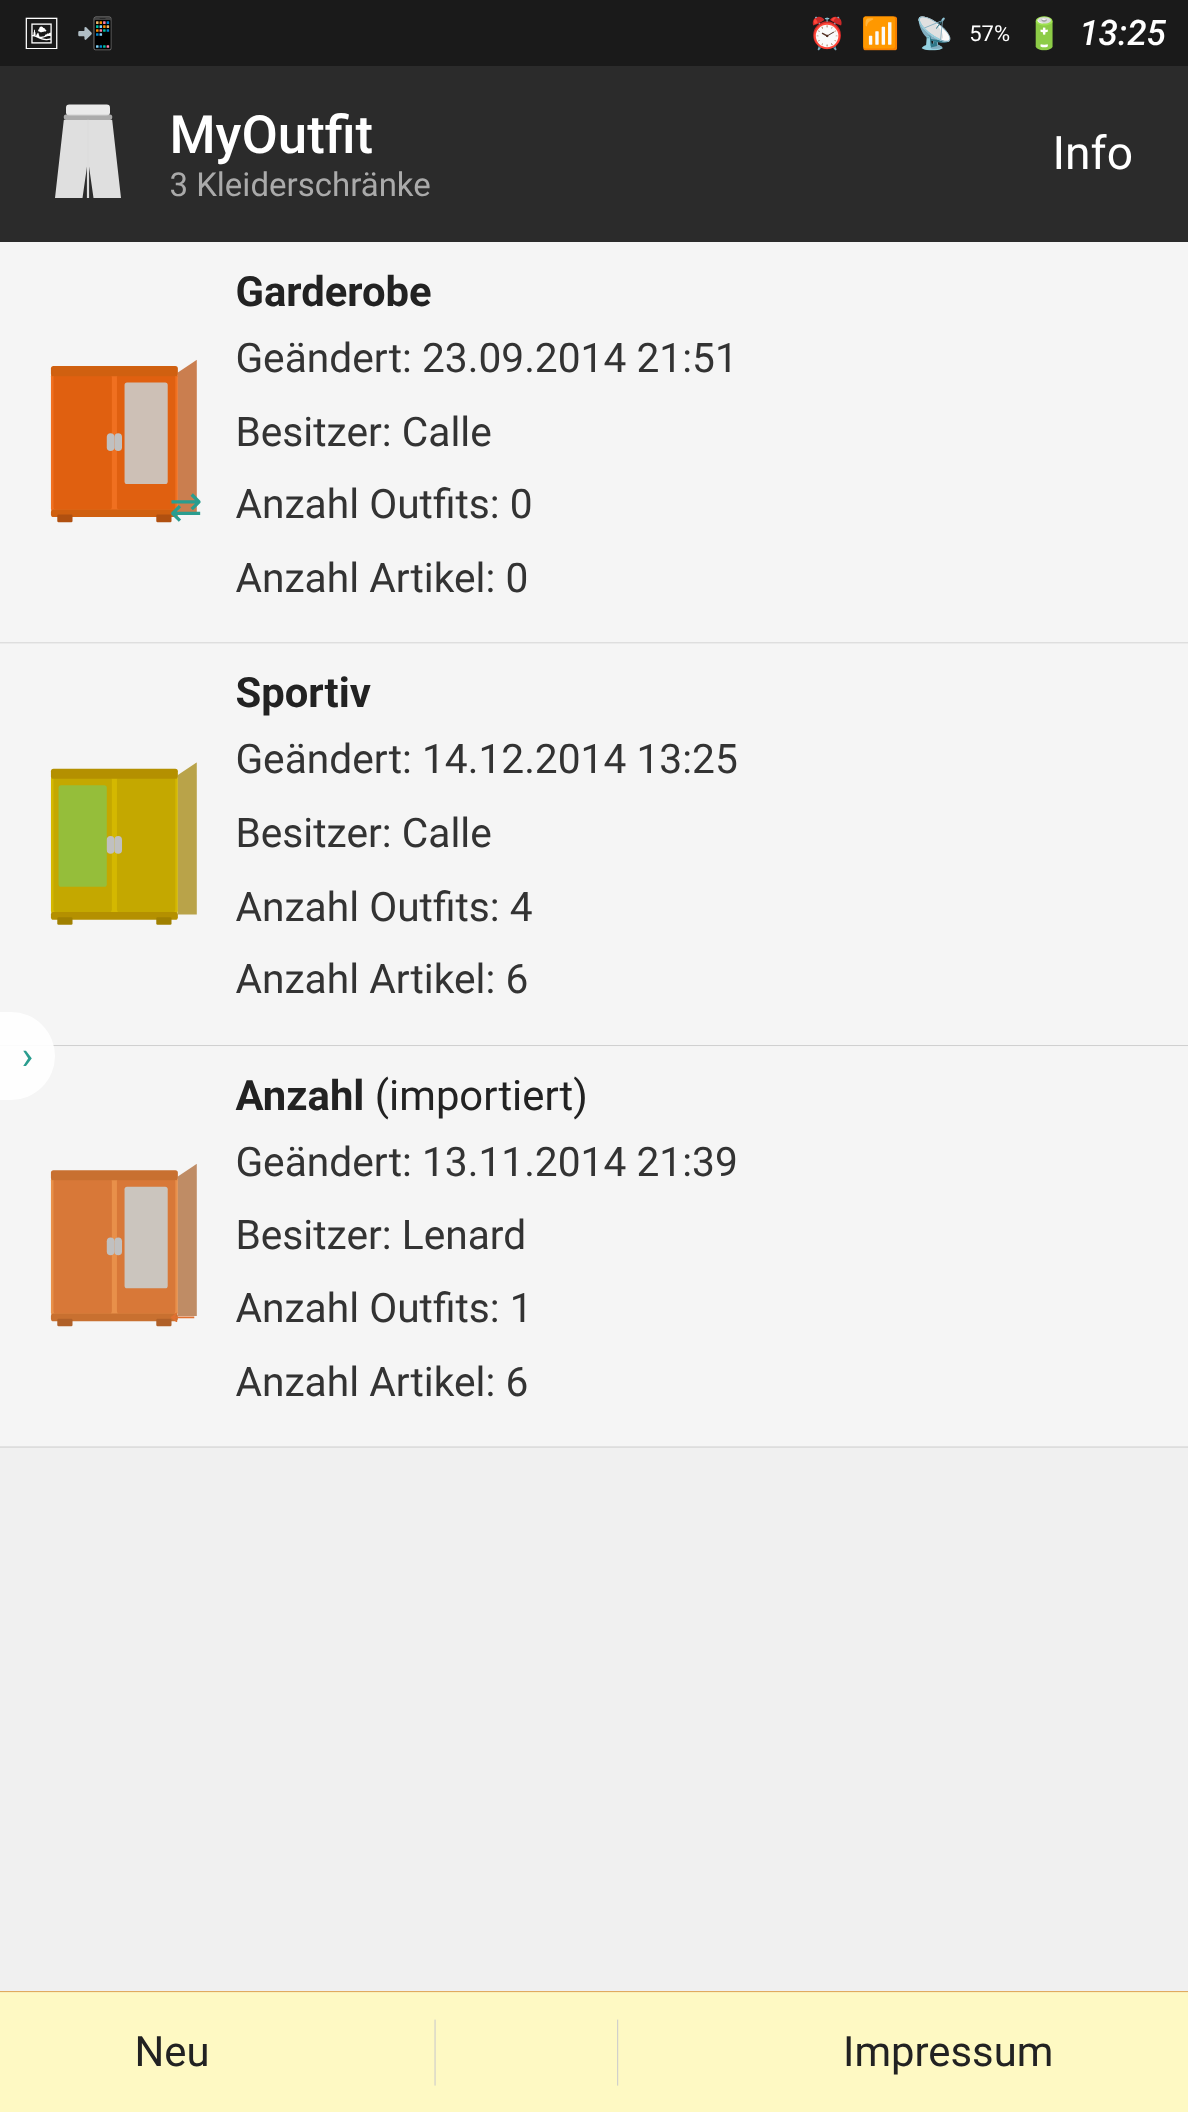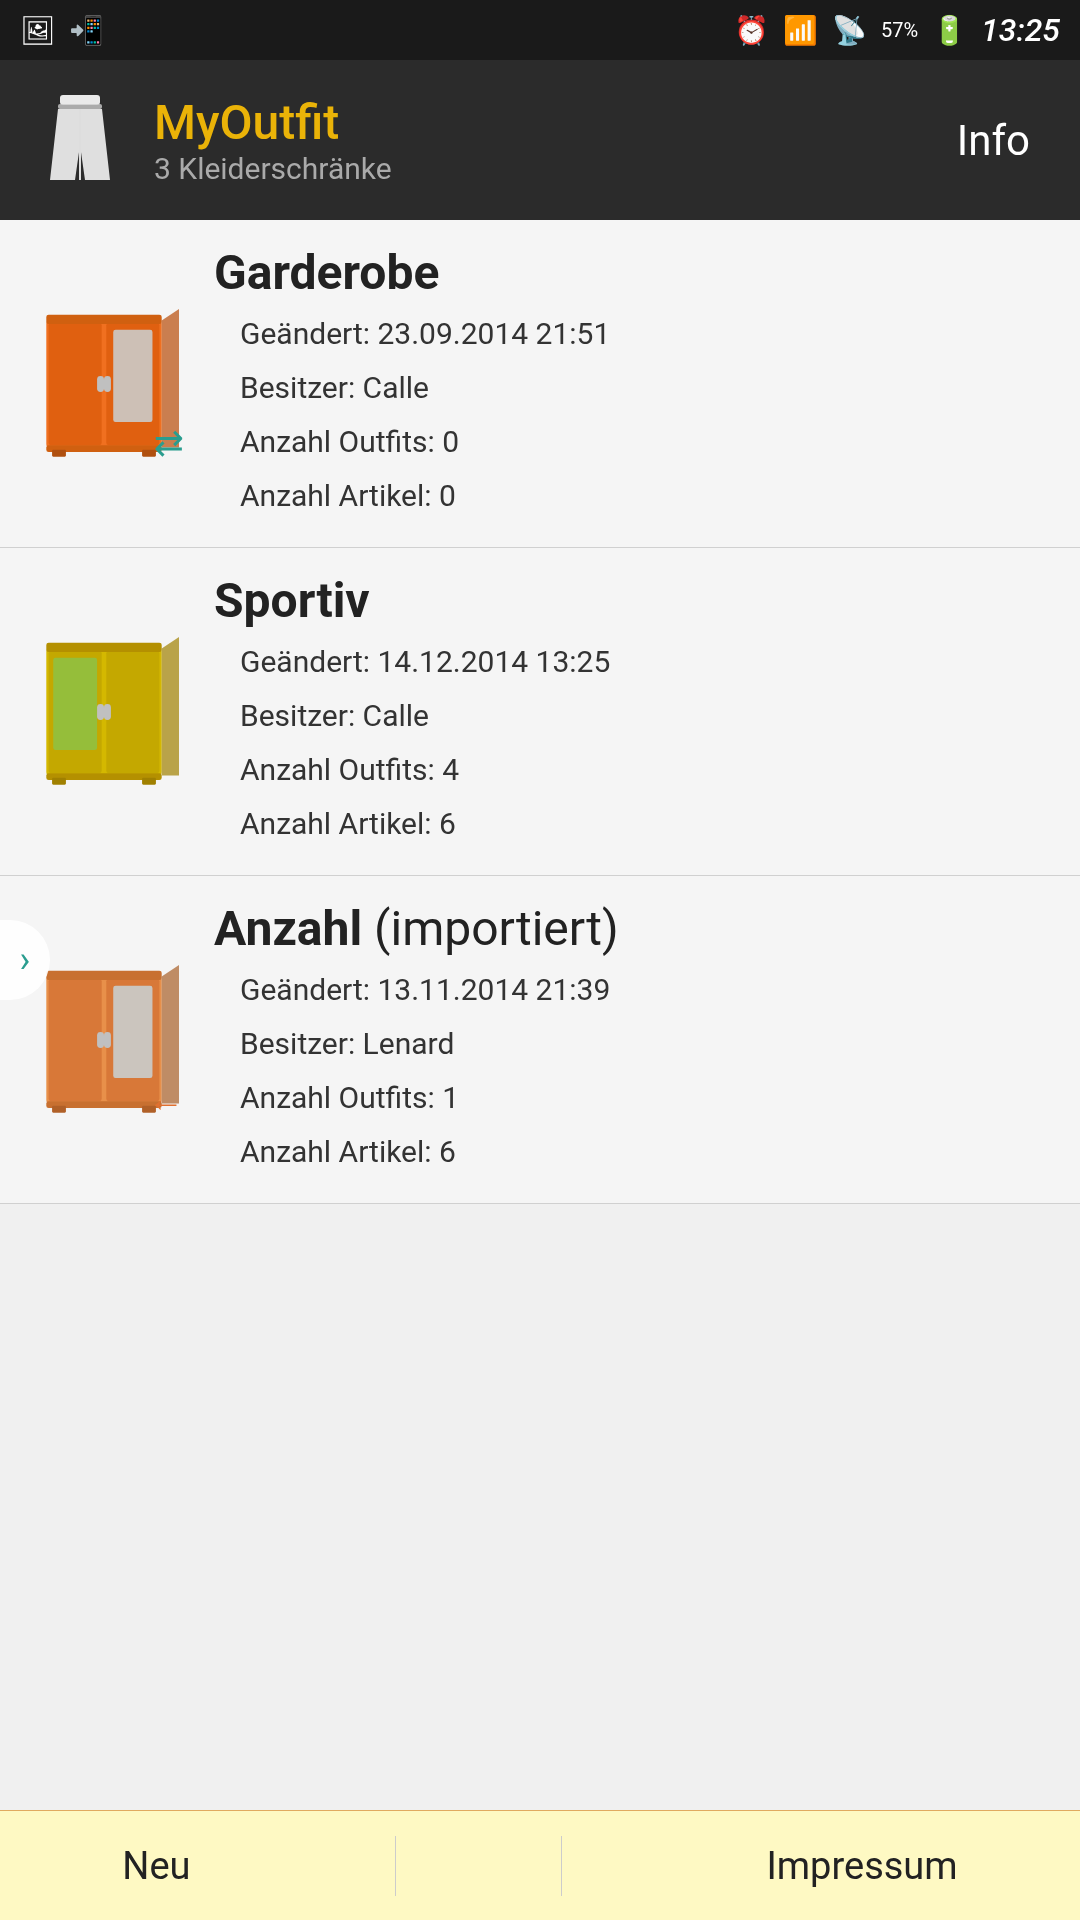--- a/index.html
+++ b/index.html
@@ -56,21 +56,21 @@
     .header-icon {
       width: 100px;
       height: 100px;
       margin-right: 24px;
       flex-shrink: 0;
     }
     .header-text {
       flex: 1;
     }
     .header-title {
-      color: #eab308;
+      color: #ffffff;
       font-size: 48px;
       font-weight: 500;
       line-height: 1.2;
     }
     .header-subtitle {
       color: #aaaaaa;
       font-size: 30px;
     }
     .header-info {
       color: #ffffff;
@@ -125,33 +125,32 @@
       bottom: 0;
       right: 0;
       font-size: 36px;
       color: #e07030;
     }
 
     .wardrobe-info {
       flex: 1;
     }
     .wardrobe-name {
-      font-size: 48px;
+      font-size: 38px;
       font-weight: 700;
       color: #222;
       margin-bottom: 6px;
     }
     .wardrobe-name .imported {
       font-weight: 400;
     }
     .wardrobe-meta {
-      font-size: 30px;
+      font-size: 37px;
       color: #333;
       line-height: 1.8;
-      margin-left: 26px;
     }
 
     
     .swipe-chevron {
       position: fixed;
       left: 0;
       top: 50%;
       transform: translateY(-50%);
       width: 50px;
       height: 80px;

